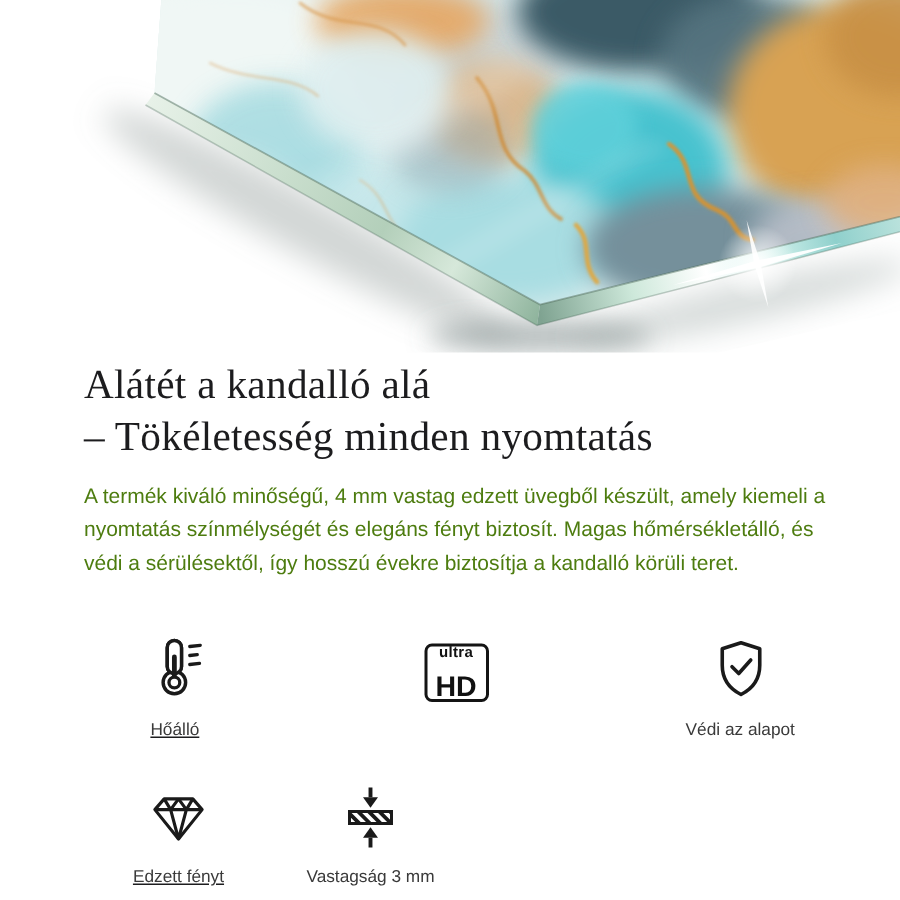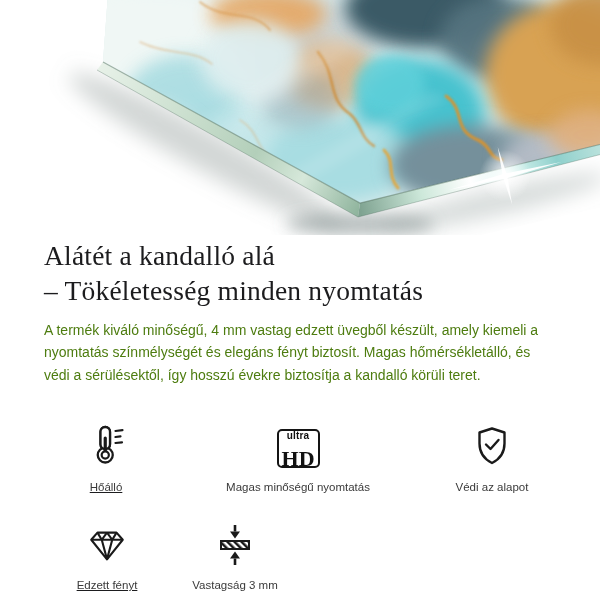--- a/index.html
+++ b/index.html
@@ -10,21 +10,21 @@
     font-family: "Liberation Sans", sans-serif;
     color: #1d1d1f;
   }
   .page { width: 600px; height: 600px; position: relative; }
 
   
   .hero { position: relative; width: 600px; height: 235px; }
   .hero svg { display: block; }
 
   
-  .content { padding: 0 44px; }
+  .content { padding: 0 44px; margin-left: 12px; }
   .title {
     margin: 3px 0 0;
     font-family: "Liberation Serif", "DejaVu Serif", serif;
     font-weight: normal;
     font-size: 27.5px;
     line-height: 35px;
     letter-spacing: 0.2px;
     color: #1c1c1e;
   }
   .title span { display: block; }
@@ -48,21 +48,21 @@
   .f-label { margin-top: 12px; font-size: 11.5px; line-height: 14px; color: #3a3a3a; white-space: nowrap; }
 
   
   .uhd {
     width: 43px; height: 39px;
     border: 2.6px solid #141414; border-radius: 5px;
     display: flex; flex-direction: column; align-items: center; justify-content: space-between;
     background: #fff;
   }
   .uhd .t { font-size: 10px; font-weight: 700; line-height: 10px; color: #111; letter-spacing: 0.2px; }
-  .uhd .b { font-size: 22px; font-weight: 800; line-height: 15px; color: #111; font-family: Liberation Serif, serif; }
+  .uhd .b { font-size: 19px; font-weight: 800; line-height: 15px; color: #111; }
 </style>
 </head>
 <body>
 
 <div class="page">
 
   <div class="hero">
     <svg width="600" height="235" viewBox="0 0 600 235">
       <defs>
         <clipPath id="glassClip">
@@ -194,21 +194,20 @@
           <div class="f-label">Hőálló</div>
         </div>
 
         <div class="cell c2">
           <div class="icon-box">
             <div class="uhd">
               <span class="t">ultra</span>
               <span class="b">HD</span>
             </div>
           </div>
-          <div class="f-label">Magas minőségű nyomtatás</div>
         </div>
 
         <div class="cell c3">
           <div class="icon-box">
             <svg width="44" height="44" viewBox="0 0 44 44" fill="none" stroke="#1a1a1a">
               <path d="M22,4.5 L34.5,8.5 L34.5,19.5 C34.5,29.5 29,35.5 22,39 C15,35.5 9.5,29.5 9.5,19.5 L9.5,8.5 Z" stroke-width="2.4" stroke-linejoin="round"></path>
               <path d="M16,20.5 L20.5,25 L28.5,16" stroke-width="2.4" stroke-linecap="round" stroke-linejoin="round"></path>
             </svg>
           </div>
           <div class="f-label">Védi az alapot</div>

